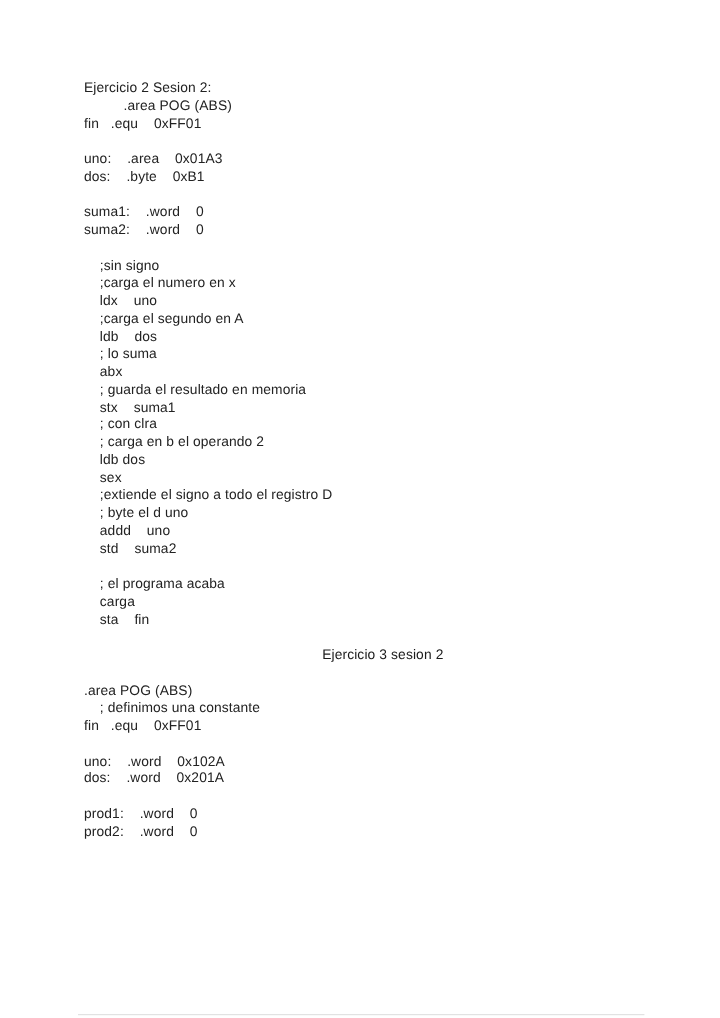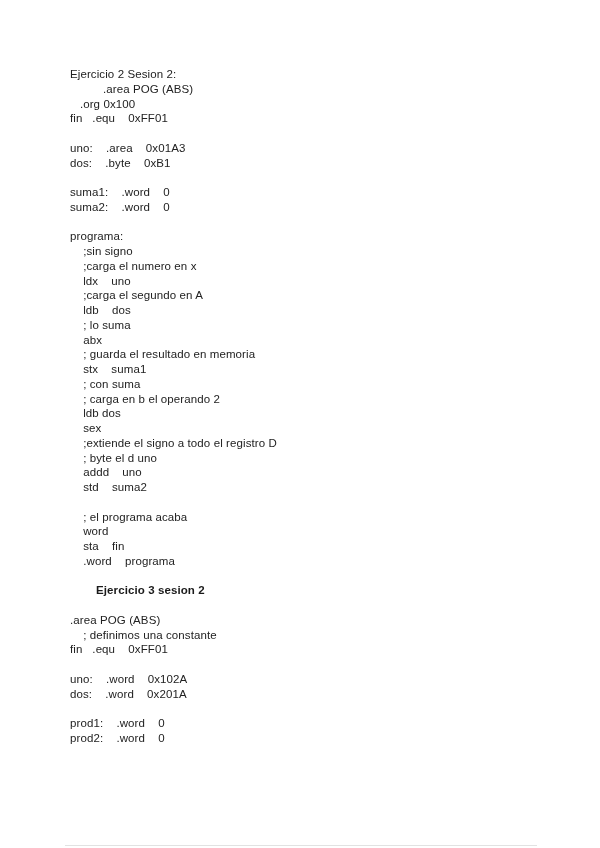--- a/index.html
+++ b/index.html
@@ -30,73 +30,70 @@
   }
   .line {
     white-space: pre;
     font-size: 11.5px;
     line-height: 14.75px;
     min-height: 14.75px;
     color: #222222;
     letter-spacing: 0.1px;
   }
   .line.heading {
-    font-weight: bold;
-    text-align: left;
+    font-weight: normal;
+    text-align: center;
     padding-left: 26px;
     color: #1a1a1a;
   }
   .page-edge-line {
     position: absolute;
     left: 65px;
     top: 845px;
     width: 472px;
     height: 1px;
     background: #e2e2e2;
   }
 </style>
 </head>
 <body>
 
 <div class="page">
   <div class="doc-body">
       <div class="line code">Ejercicio 2 Sesion 2:</div>
       <div class="line code">          .area POG (ABS)</div>
-      <div class="line code">   .org 0x100</div>
       <div class="line code">fin   .equ    0xFF01</div>
       <div class="line blank"></div>
       <div class="line code">uno:    .area    0x01A3</div>
       <div class="line code">dos:    .byte    0xB1</div>
       <div class="line blank"></div>
       <div class="line code">suma1:    .word    0</div>
       <div class="line code">suma2:    .word    0</div>
       <div class="line blank"></div>
-      <div class="line code">programa:</div>
       <div class="line code">    ;sin signo</div>
       <div class="line code">    ;carga el numero en x</div>
       <div class="line code">    ldx    uno</div>
       <div class="line code">    ;carga el segundo en A</div>
       <div class="line code">    ldb    dos</div>
       <div class="line code">    ; lo suma</div>
       <div class="line code">    abx</div>
       <div class="line code">    ; guarda el resultado en memoria</div>
       <div class="line code">    stx    suma1</div>
-      <div class="line code">    ; con suma</div>
+      <div class="line code">    ; con clra</div>
       <div class="line code">    ; carga en b el operando 2</div>
       <div class="line code">    ldb dos</div>
       <div class="line code">    sex</div>
       <div class="line code">    ;extiende el signo a todo el registro D</div>
       <div class="line code">    ; byte el d uno</div>
       <div class="line code">    addd    uno</div>
       <div class="line code">    std    suma2</div>
       <div class="line blank"></div>
       <div class="line code">    ; el programa acaba</div>
-      <div class="line code">    word</div>
+      <div class="line code">    carga</div>
       <div class="line code">    sta    fin</div>
-      <div class="line code">    .word    programa</div>
       <div class="line blank"></div>
       <div class="line heading">Ejercicio 3 sesion 2</div>
       <div class="line blank"></div>
       <div class="line code">.area POG (ABS)</div>
       <div class="line code">    ; definimos una constante</div>
       <div class="line code">fin   .equ    0xFF01</div>
       <div class="line blank"></div>
       <div class="line code">uno:    .word    0x102A</div>
       <div class="line code">dos:    .word    0x201A</div>
       <div class="line blank"></div>

